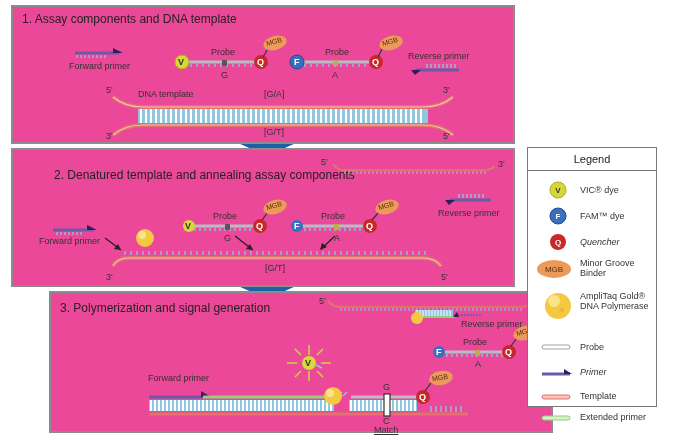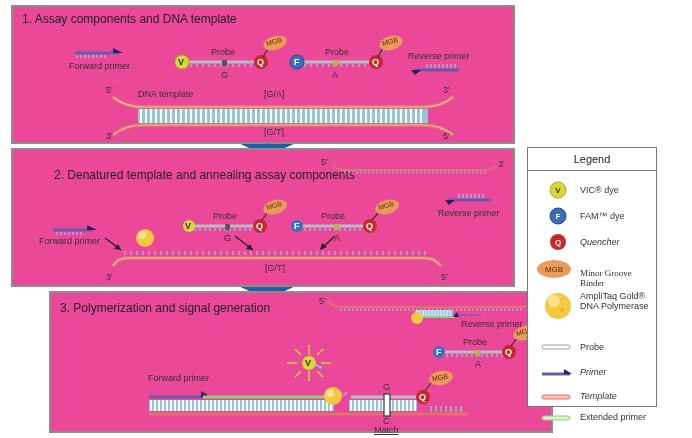--- a/index.html
+++ b/index.html
@@ -654,21 +654,21 @@
         <text x="24" y="13" text-anchor="middle" class="ball-t" fill="#fff">Q</text>
       </svg>
     <div class="lg-label" style="top:5px;font-style:italic;">Quencher</div>
   </div>
 
   <div class="lg-item" style="top:108px;">
     <svg class="lg-icon" width="42" height="28">
         <ellipse cx="20" cy="13" rx="17" ry="9" fill="#ec9a5a"></ellipse>
         <text x="20" y="16" text-anchor="middle" class="ball-t" fill="#5a2a10" style="font-weight:normal">MGB</text>
       </svg>
-    <div class="lg-label" style="top:12px;width:70px;font-family:Liberation Serif, serif;">Minor Groove Binder</div>
+    <div class="lg-label" style="top:2px;width:70px;">Minor Groove Binder</div>
   </div>
 
   <div class="lg-item" style="top:140px;height:36px;">
     <svg class="lg-icon" width="42" height="36">
         <circle cx="24" cy="18" r="13" fill="#f5c842"></circle>
         <circle cx="20" cy="13" r="6" fill="#fbe38a"></circle>
         <circle cx="28" cy="22" r="2" fill="#e8b530"></circle>
       </svg>
     <div class="lg-label" style="top:3px;width:75px;">AmpliTaq Gold® DNA Polymerase</div>
   </div>
@@ -685,21 +685,21 @@
         <line x1="8" y1="11" x2="36" y2="11" stroke="#6a5aa8" stroke-width="3"></line>
         <polygon points="30,6 38,11 30,11" fill="#2a2060"></polygon>
       </svg>
     <div class="lg-label" style="top:4px;font-style:italic;">Primer</div>
   </div>
 
   <div class="lg-item" style="top:239px;height:20px;">
     <svg class="lg-icon" width="42" height="20">
         <rect x="8" y="8" width="28" height="4" rx="2" fill="#f7c2b8" stroke="#e0736a" stroke-width="1"></rect>
       </svg>
-    <div class="lg-label" style="top:4px;font-style:italic;">Template</div>
+    <div class="lg-label" style="top:4px;">Template</div>
   </div>
 
   <div class="lg-item" style="top:260px;height:20px;">
     <svg class="lg-icon" width="42" height="20">
         <rect x="8" y="8" width="28" height="4" rx="2" fill="#d8f0cc" stroke="#8fd07a" stroke-width="1"></rect>
       </svg>
     <div class="lg-label" style="top:4px;">Extended primer</div>
   </div>
 </div>
 

